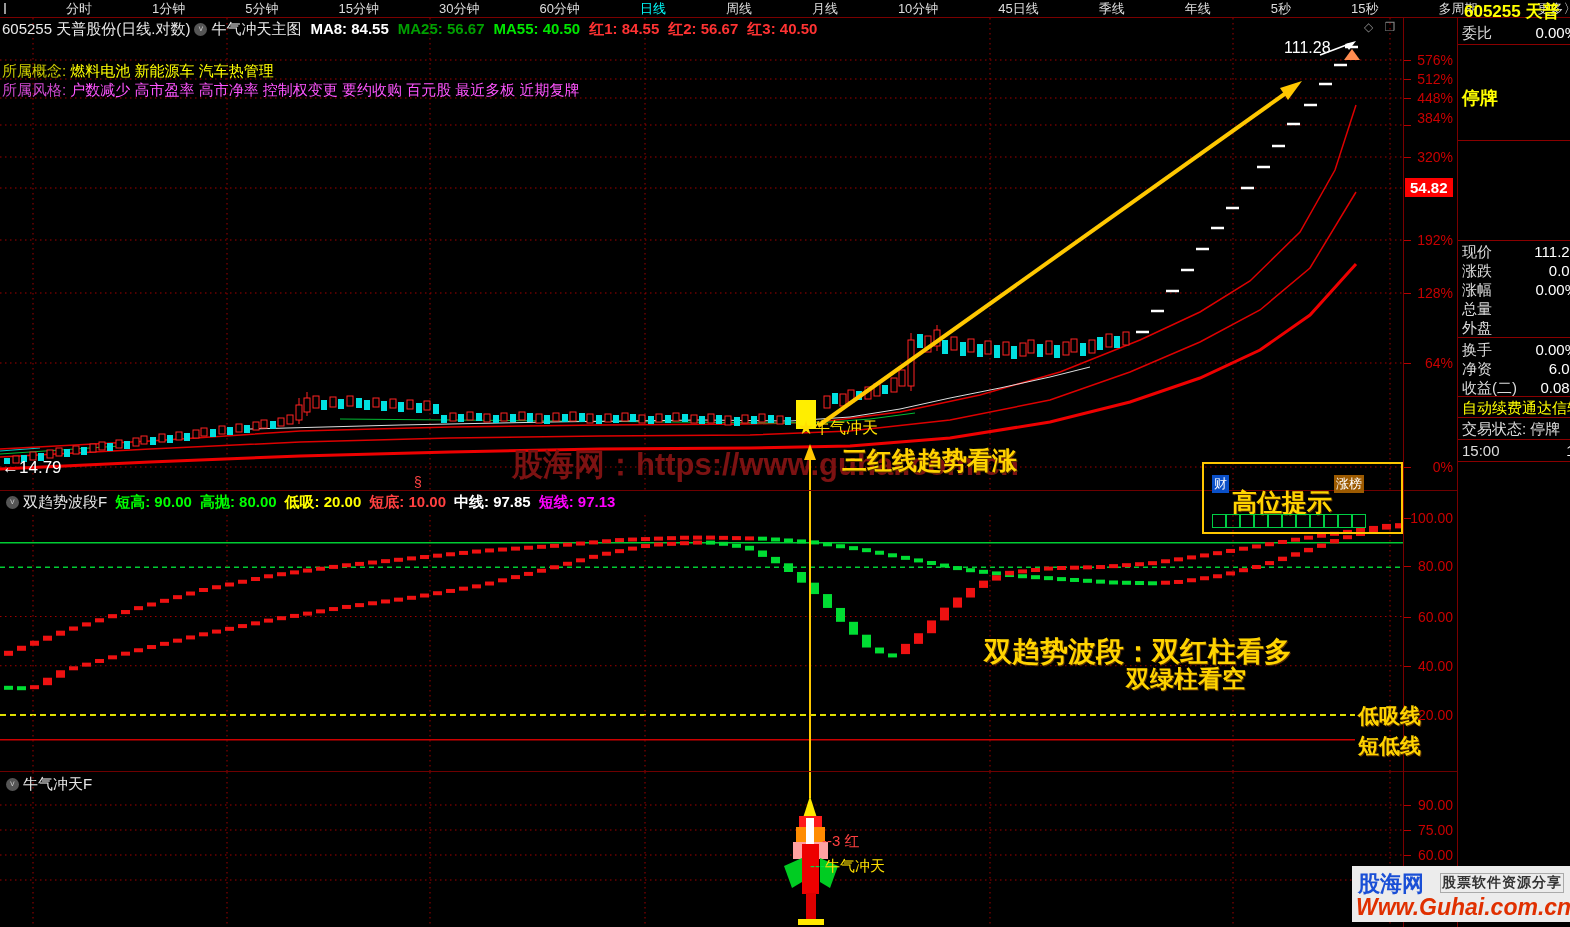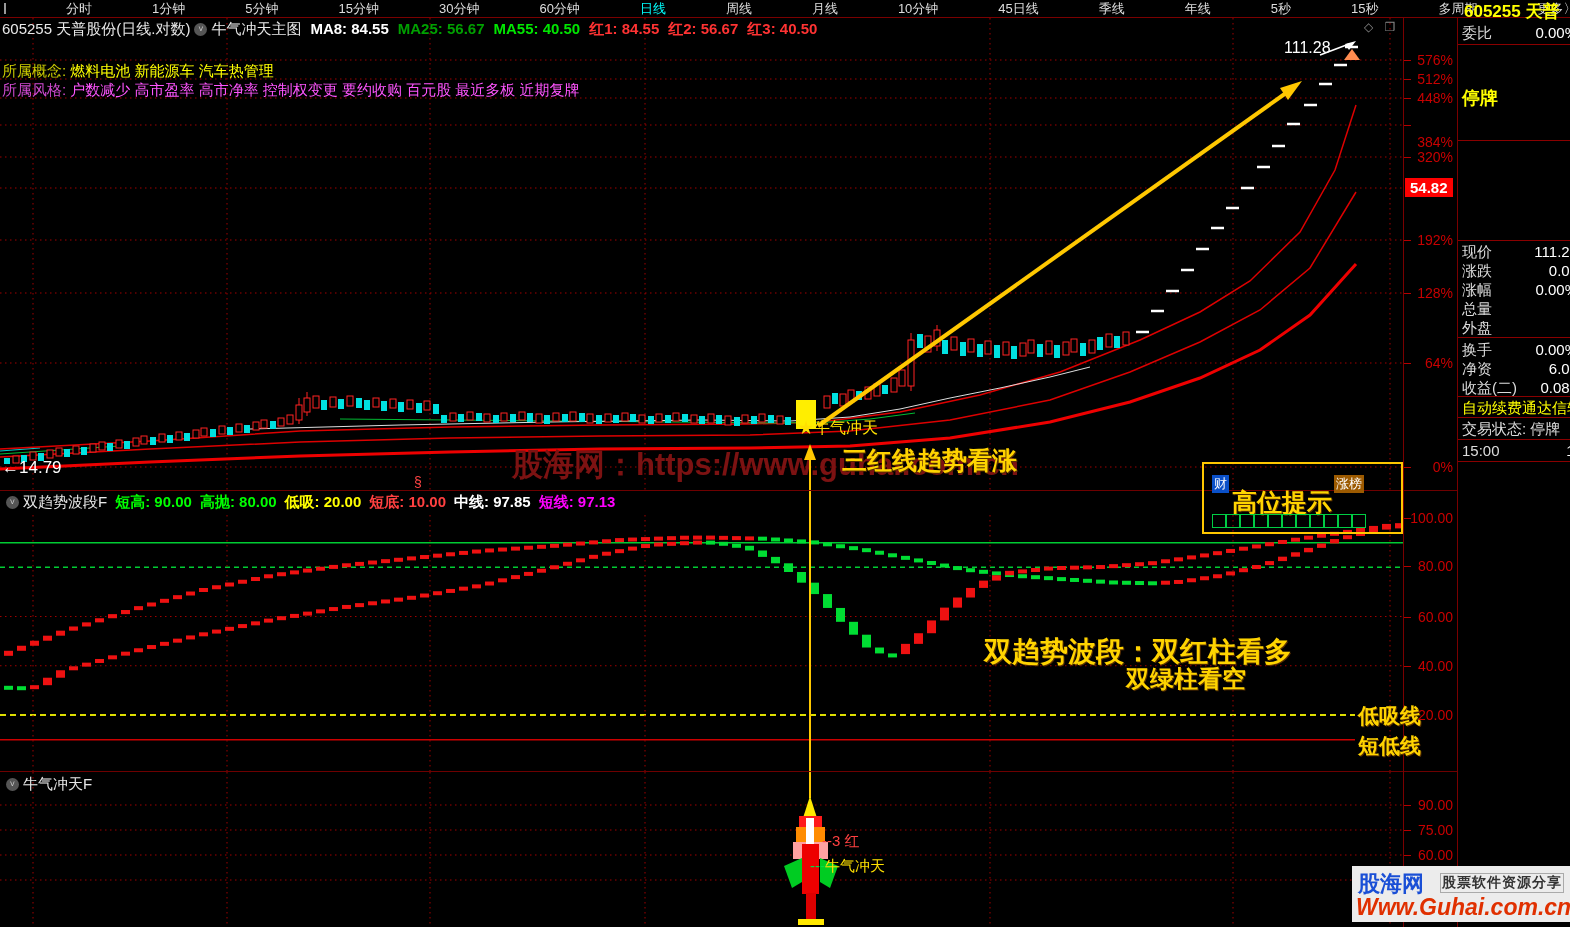--- a/index.html
+++ b/index.html
@@ -562,21 +562,21 @@
 <div class="vsep" style="left:1403px"></div>
 <div class="vsep" style="left:1457px"></div>
 
 <div class="axis" id="axis-main" style="left:1403px;top:0;width:54px;height:492px">
       <span class="axlab" style="left:0;top:52px">576%</span>
       <span class="axtick" style="top:60px"></span>
       <span class="axlab" style="left:0;top:71px">512%</span>
       <span class="axtick" style="top:79px"></span>
       <span class="axlab" style="left:0;top:90px">448%</span>
       <span class="axtick" style="top:98px"></span>
-      <span class="axlab" style="left:0;top:134px">384%</span>
+      <span class="axlab" style="left:0;top:110px">384%</span>
       <span class="axtick" style="top:125px"></span>
       <span class="axlab" style="left:0;top:149px">320%</span>
       <span class="axtick" style="top:157px"></span>
       <span class="axlab" style="left:0;top:232px">192%</span>
       <span class="axtick" style="top:240px"></span>
       <span class="axlab" style="left:0;top:285px">128%</span>
       <span class="axtick" style="top:293px"></span>
       <span class="axlab" style="left:0;top:355px">64%</span>
       <span class="axtick" style="top:363px"></span>
       <span class="axlab" style="left:0;top:459px">0%</span>

